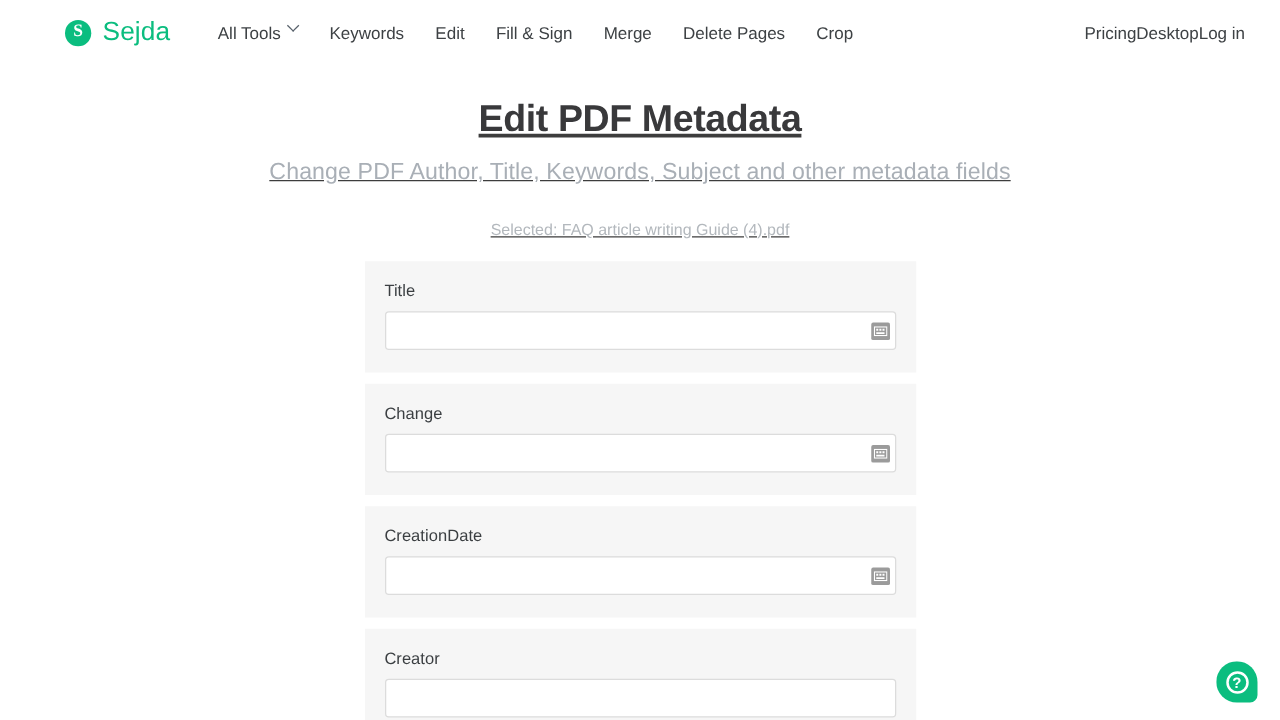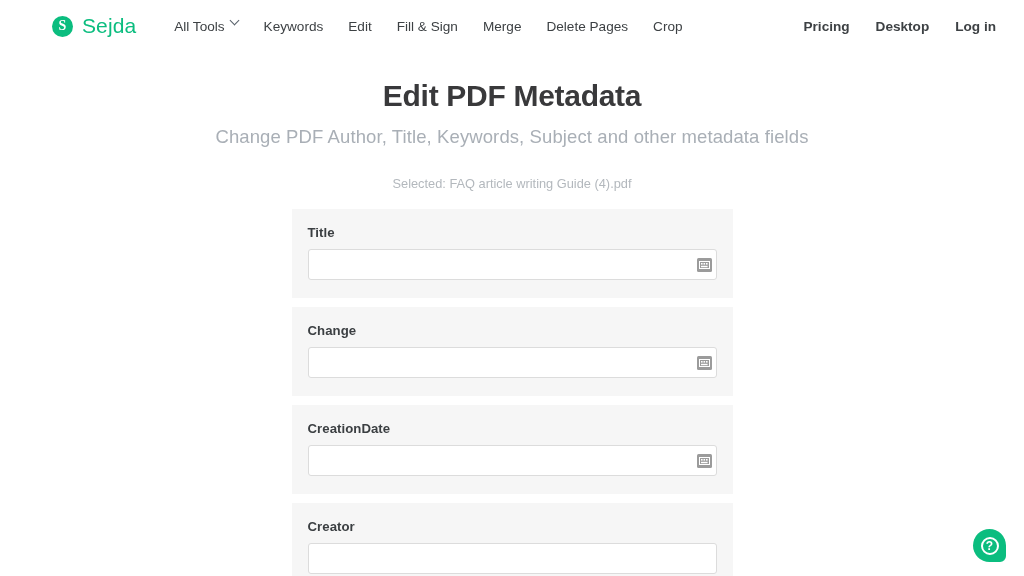--- a/index.html
+++ b/index.html
@@ -58,22 +58,20 @@
   .nav-links {
     display: flex;
     align-items: center;
     gap: 25px;
   }
 
   .nav-right {
     margin-left: auto;
     display: flex;
     align-items: center;
-    gap: 26px;
-    font-weight: bold;
   }
 
   .nav-link {
     font-size: 13.6px;
     color: #3d4144;
     text-decoration: none;
     white-space: nowrap;
     display: inline-flex;
     align-items: flex-start;
     gap: 6px;
@@ -94,20 +92,21 @@
     width: 6px; height: 6px;
     border-right: 1.3px solid #57606a;
     border-bottom: 1.3px solid #57606a;
     transform: rotate(45deg);
   }
 
   
   .page-head {
     text-align: center;
     padding-top: 27px;
+    text-decoration: underline;
   }
 
   .page-title {
     font-size: 30px;
     font-weight: bold;
     color: #39393b;
     letter-spacing: -0.3px;
   }
 
   .page-subtitle {
@@ -131,21 +130,21 @@
   }
 
   .field-card {
     background: #f6f6f6;
     padding: 16px 16px 18px 16px;
     margin-bottom: 9px;
   }
 
   .field-label {
     font-size: 13.2px;
-    font-weight: bold;
+    font-weight: normal;
     color: #3b3f42;
     margin-bottom: 9px;
     letter-spacing: .05px;
   }
 
   .input-wrap {
     position: relative;
   }
 
   .text-input {

